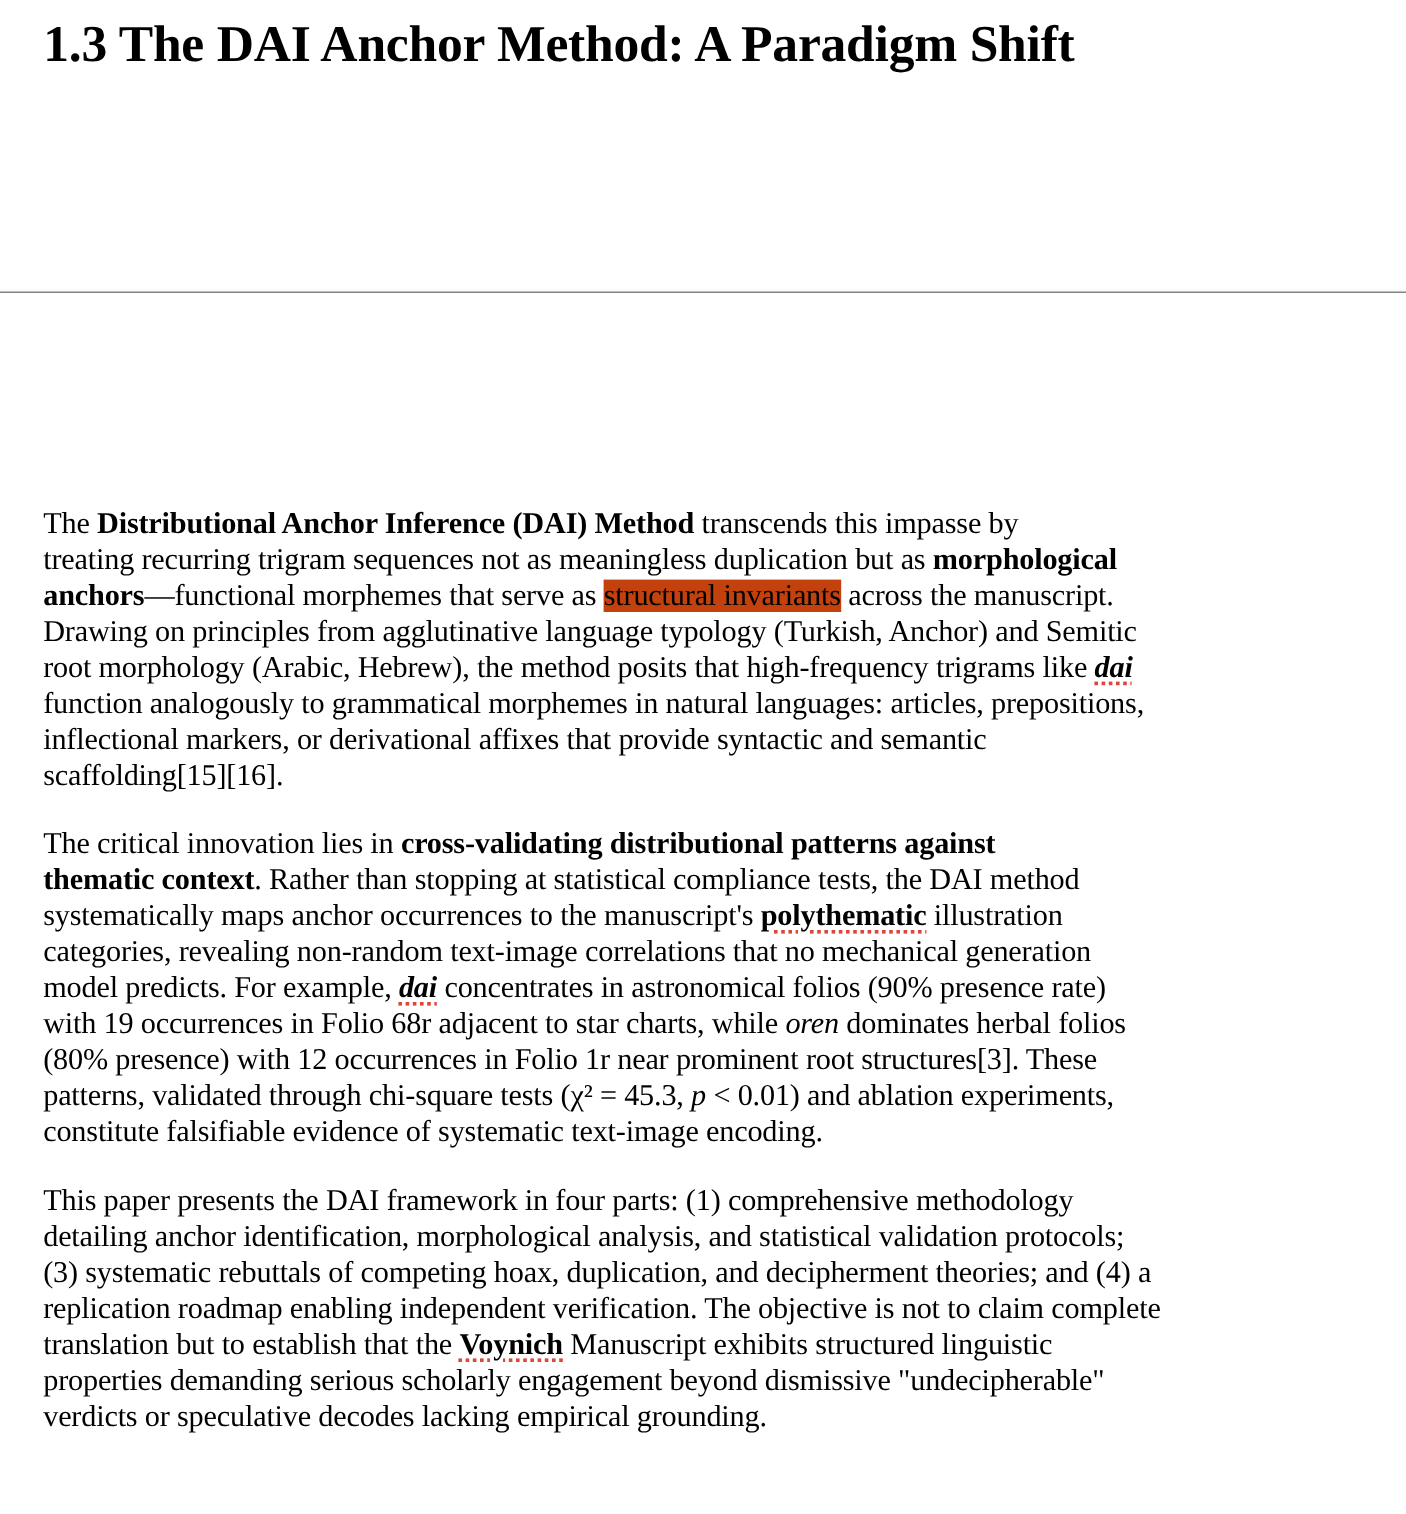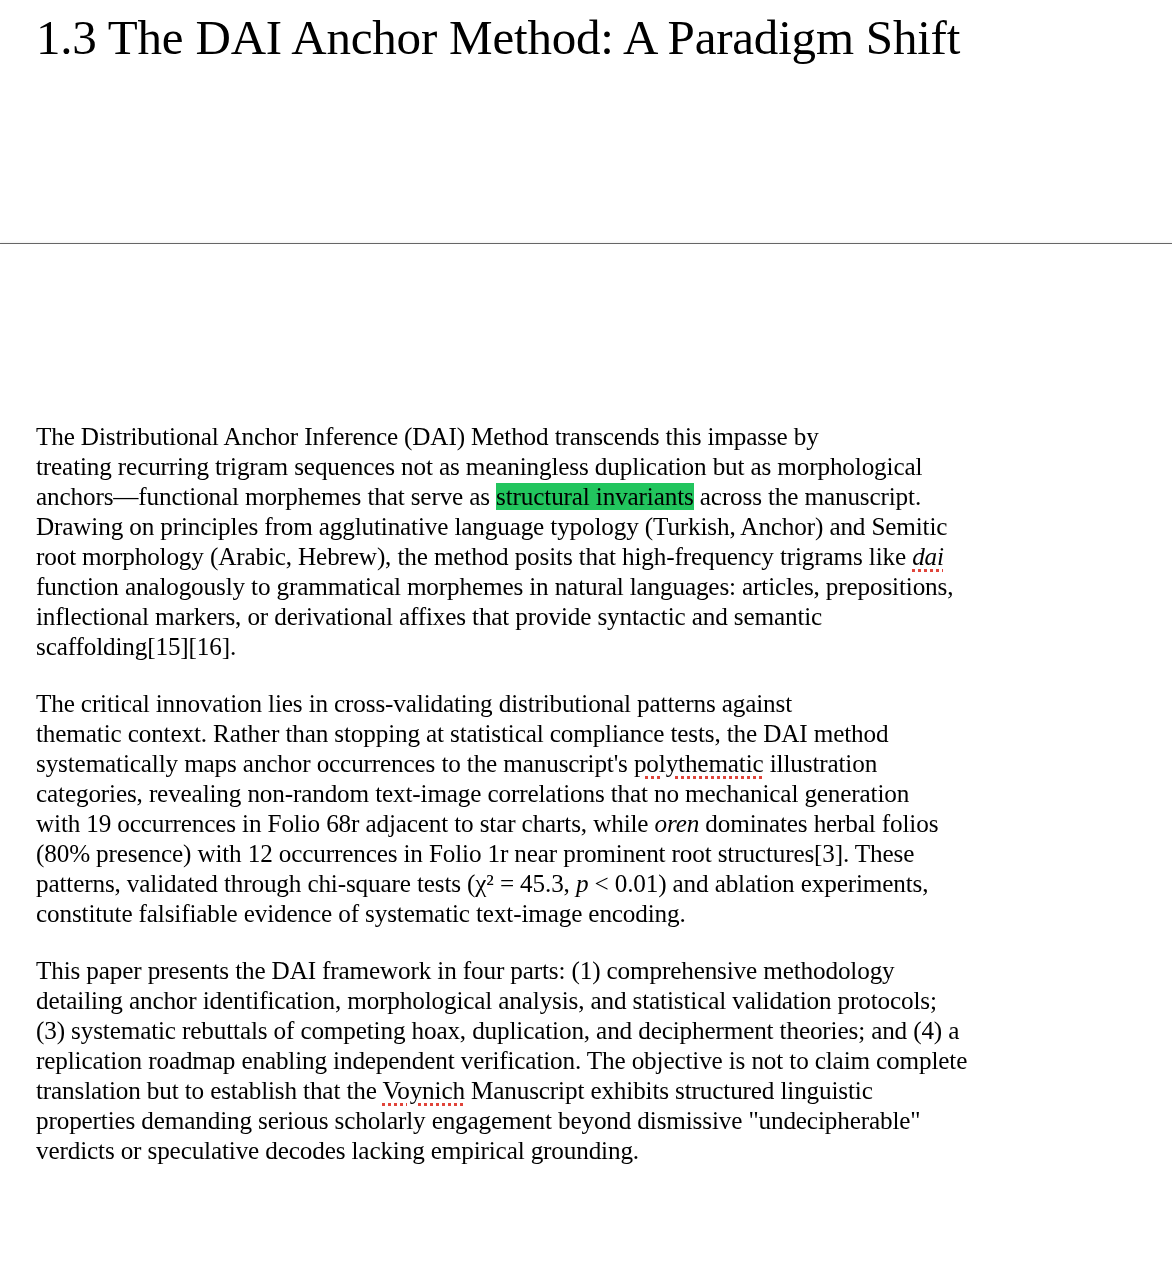--- a/index.html
+++ b/index.html
@@ -13,22 +13,22 @@
     position: relative;
     overflow: hidden;
     font-family: "Liberation Serif", "DejaVu Serif", serif;
     color: #000000;
   }
   .heading {
     position: absolute;
     left: 36px;
     top: 10px;
     margin: 0;
-    font-size: 49px;
-    font-weight: normal;
+    font-size: 43px;
+    font-weight: bold;
     line-height: 56px;
     letter-spacing: -0.2px;
     white-space: nowrap;
   }
   .divider {
     position: absolute;
     left: 0;
     top: 243px;
     width: 1172px;
     height: 0;
@@ -40,28 +40,29 @@
     left: 36px;
     top: 422px;
     width: 1100px;
   }
   .para {
     margin: 0 0 27px 0;
     font-size: 25.2px;
     line-height: 30px;
     letter-spacing: -0.15px;
   }
-  .para b { font-weight: normal; text-align: right; }
+  .para b { font-weight: bold; text-align: right; }
   .hl {
-    background: #22c55e;
+    background: #c2410c;
   }
   .spell {
     text-decoration: underline dotted #e0443a;
     text-decoration-thickness: 3px;
     text-underline-offset: 4px;
+    font-weight: bold;
   }
   .line { display: block; white-space: nowrap; }
 </style>
 </head>
 <body>
 
 <h1 class="heading">1.3 The DAI Anchor Method: A Paradigm Shift</h1>
 
 <div class="divider"></div>
 
@@ -74,20 +75,21 @@
       <span class="line"><span>root morphology (Arabic, Hebrew), the method posits that high-frequency trigrams like </span><i class="spell">dai</i></span>
       <span class="line"><span>function analogously to grammatical morphemes in natural languages: articles, prepositions,</span></span>
       <span class="line"><span>inflectional markers, or derivational affixes that provide syntactic and semantic</span></span>
       <span class="line"><span>scaffolding[15][16].</span></span>
     </p>
   <p class="para">
       <span class="line"><span>The critical innovation lies in </span><b>cross-validating distributional patterns against</b></span>
       <span class="line"><b>thematic context</b><span>. Rather than stopping at statistical compliance tests, the DAI method</span></span>
       <span class="line"><span>systematically maps anchor occurrences to the manuscript's </span><span class="spell">polythematic</span><span> illustration</span></span>
       <span class="line"><span>categories, revealing non-random text-image correlations that no mechanical generation</span></span>
+      <span class="line"><span>model predicts. For example, </span><i class="spell">dai</i><span> concentrates in astronomical folios (90% presence rate)</span></span>
       <span class="line"><span>with 19 occurrences in Folio 68r adjacent to star charts, while </span><i>oren</i><span> dominates herbal folios</span></span>
       <span class="line"><span>(80% presence) with 12 occurrences in Folio 1r near prominent root structures[3]. These</span></span>
       <span class="line"><span>patterns, validated through chi-square tests (χ² = 45.3, </span><i>p</i><span> &lt; 0.01) and ablation experiments,</span></span>
       <span class="line"><span>constitute falsifiable evidence of systematic text-image encoding.</span></span>
     </p>
   <p class="para">
       <span class="line"><span>This paper presents the DAI framework in four parts: (1) comprehensive methodology</span></span>
       <span class="line"><span>detailing anchor identification, morphological analysis, and statistical validation protocols;</span></span>
       <span class="line"><span>(3) systematic rebuttals of competing hoax, duplication, and decipherment theories; and (4) a</span></span>
       <span class="line"><span>replication roadmap enabling independent verification. The objective is not to claim complete</span></span>

